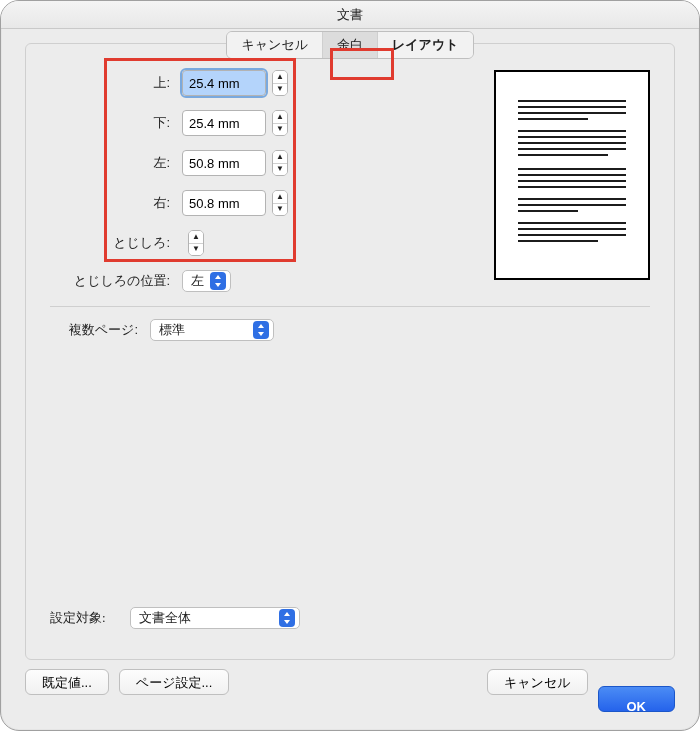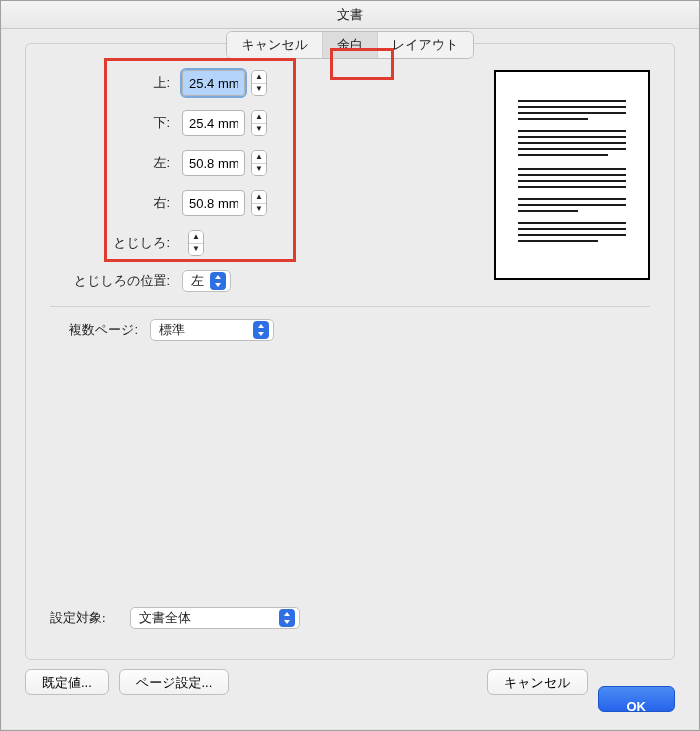--- a/index.html
+++ b/index.html
@@ -11,21 +11,21 @@
     background: #ffffff;
     width: 700px;
     height: 731px;
     overflow: hidden;
     position: relative;
   }
   .window {
     width: 700px;
     height: 731px;
     border: 1px solid #a0a0a0;
-    border-radius: 0;
+    border-radius: 19px;
     background: #ececec;
     box-shadow: inset 0 0 0 1px #e5e5e5;
     position: relative;
     overflow: hidden;
   }
   .titlebar {
     height: 28px;
     line-height: 28px;
     text-align: center;
     font-size: 13px;
@@ -58,21 +58,21 @@
     overflow: hidden;
     background: #efefef;
   }
   .tab {
     padding: 4px 14px;
     font-size: 13px;
     border-right: 1px solid #cfcfcf;
     background: #f2f2f2;
     cursor: default;
   }
-  .tab:last-child { border-right: none; }
+  .tab:last-child { border-right: none; font-weight: bold; }
   .tab.active {
     background: #dcdcdc;
   }
 
   .inner {
     position: absolute;
     left: 24px;
     right: 24px;
     top: 26px;
     bottom: 16px;
@@ -88,21 +88,21 @@
     text-align: right;
     padding-right: 12px;
     font-size: 13px;
   }
   .spin {
     display: inline-flex;
     align-items: stretch;
     height: 26px;
   }
   .spin input {
-    width: 63px;
+    width: 84px;
     height: 26px;
     padding: 2px 6px;
     font-size: 13px;
     border: 1px solid #b3b3b3;
     border-radius: 4px;
     background: #fff;
   }
   .spin input.sel {
     background: #b4d4fb;
     outline: 2px solid #7aa9de;

